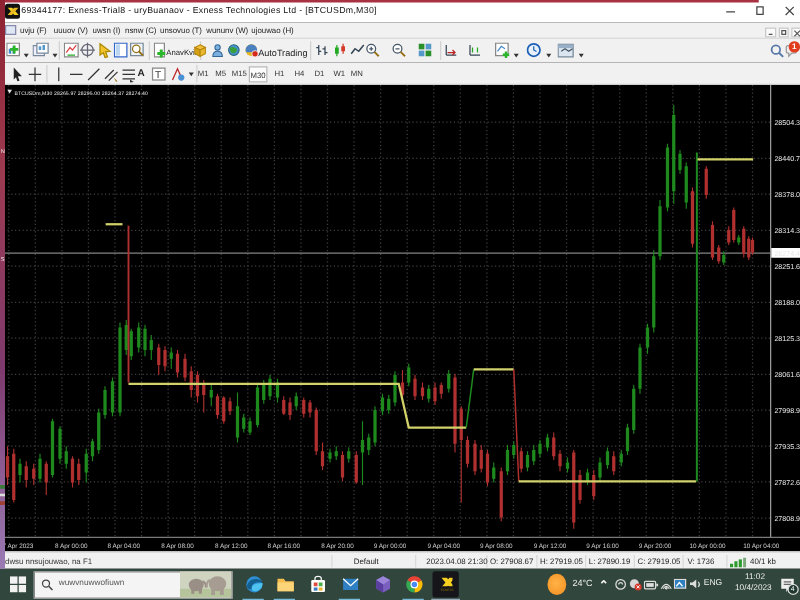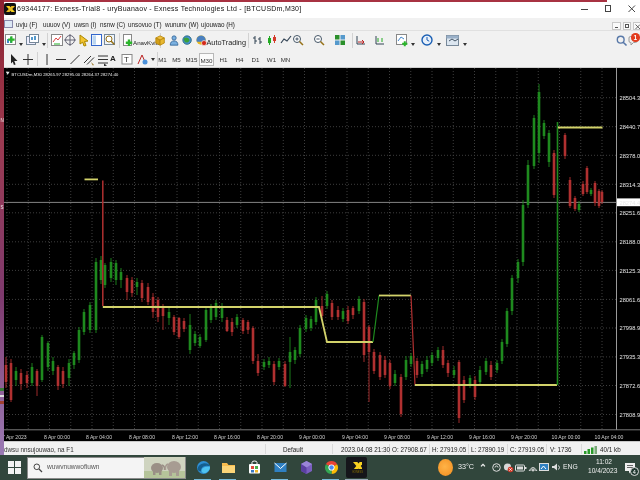--- a/index.html
+++ b/index.html
@@ -640,21 +640,21 @@
         <path d="M0 0 L4.3 0 L11 8 L6.7 8 Z" fill="#f6d020"></path>
         <path d="M6.7 0 L11 0 L4.3 8 L0 8 Z" fill="#f6d020"></path>
       </svg>
 <div style="position:absolute;left:352.5px;top:15.5px;font-size:2.6px;color:#8a7000">EXNESS</div>
 <div style="position:absolute;left:194px;top:23.5px;width:17px;height:1.5px;background:#76b9d8"></div>
 <div style="position:absolute;left:219px;top:23.5px;width:17px;height:1.5px;background:#76b9d8"></div>
 <div style="position:absolute;left:271px;top:23.5px;width:17px;height:1.5px;background:#76b9d8"></div>
 <div style="position:absolute;left:322px;top:23.5px;width:17px;height:1.5px;background:#76b9d8"></div>
 <div style="position:absolute;left:345px;top:23.5px;width:23px;height:1.5px;background:#9ab"></div>
 <div style="position:absolute;left:438px;top:4px;width:15px;height:17px;border-radius:50%;background:radial-gradient(circle at 45% 45%,#ffb347,#f28c1e)"></div>
-<div class="trayt" style="left:458px;top:7px;font-size:7.2px">33°C</div>
+<div class="trayt" style="left:458px;top:7px;font-size:7.2px">24°C</div>
 <div class="trayt" style="left:479px;top:7px;font-size:9.5px;font-weight:bold">⌃</div>
 <svg style="position:absolute;left:492px;top:8px" width="10" height="10">
         <circle cx="4.5" cy="4.5" r="3.8" fill="none" stroke="#ddd" stroke-width="1"></circle>
         <path d="M3 4.5 a1.5 1.5 0 0 1 3 0" fill="none" stroke="#ddd"></path>
       </svg>
 <svg style="position:absolute;left:503px;top:8px" width="11" height="10">
         <circle cx="4.5" cy="4" r="3.6" fill="#d8d8d8"></circle>
         <circle cx="7.5" cy="6.5" r="2.8" fill="#d43a2a"></circle>
         <path d="M6.3 5.3 l2.4 2.4 M8.7 5.3 l-2.4 2.4" stroke="#fff" stroke-width="0.8"></path>
       </svg>

